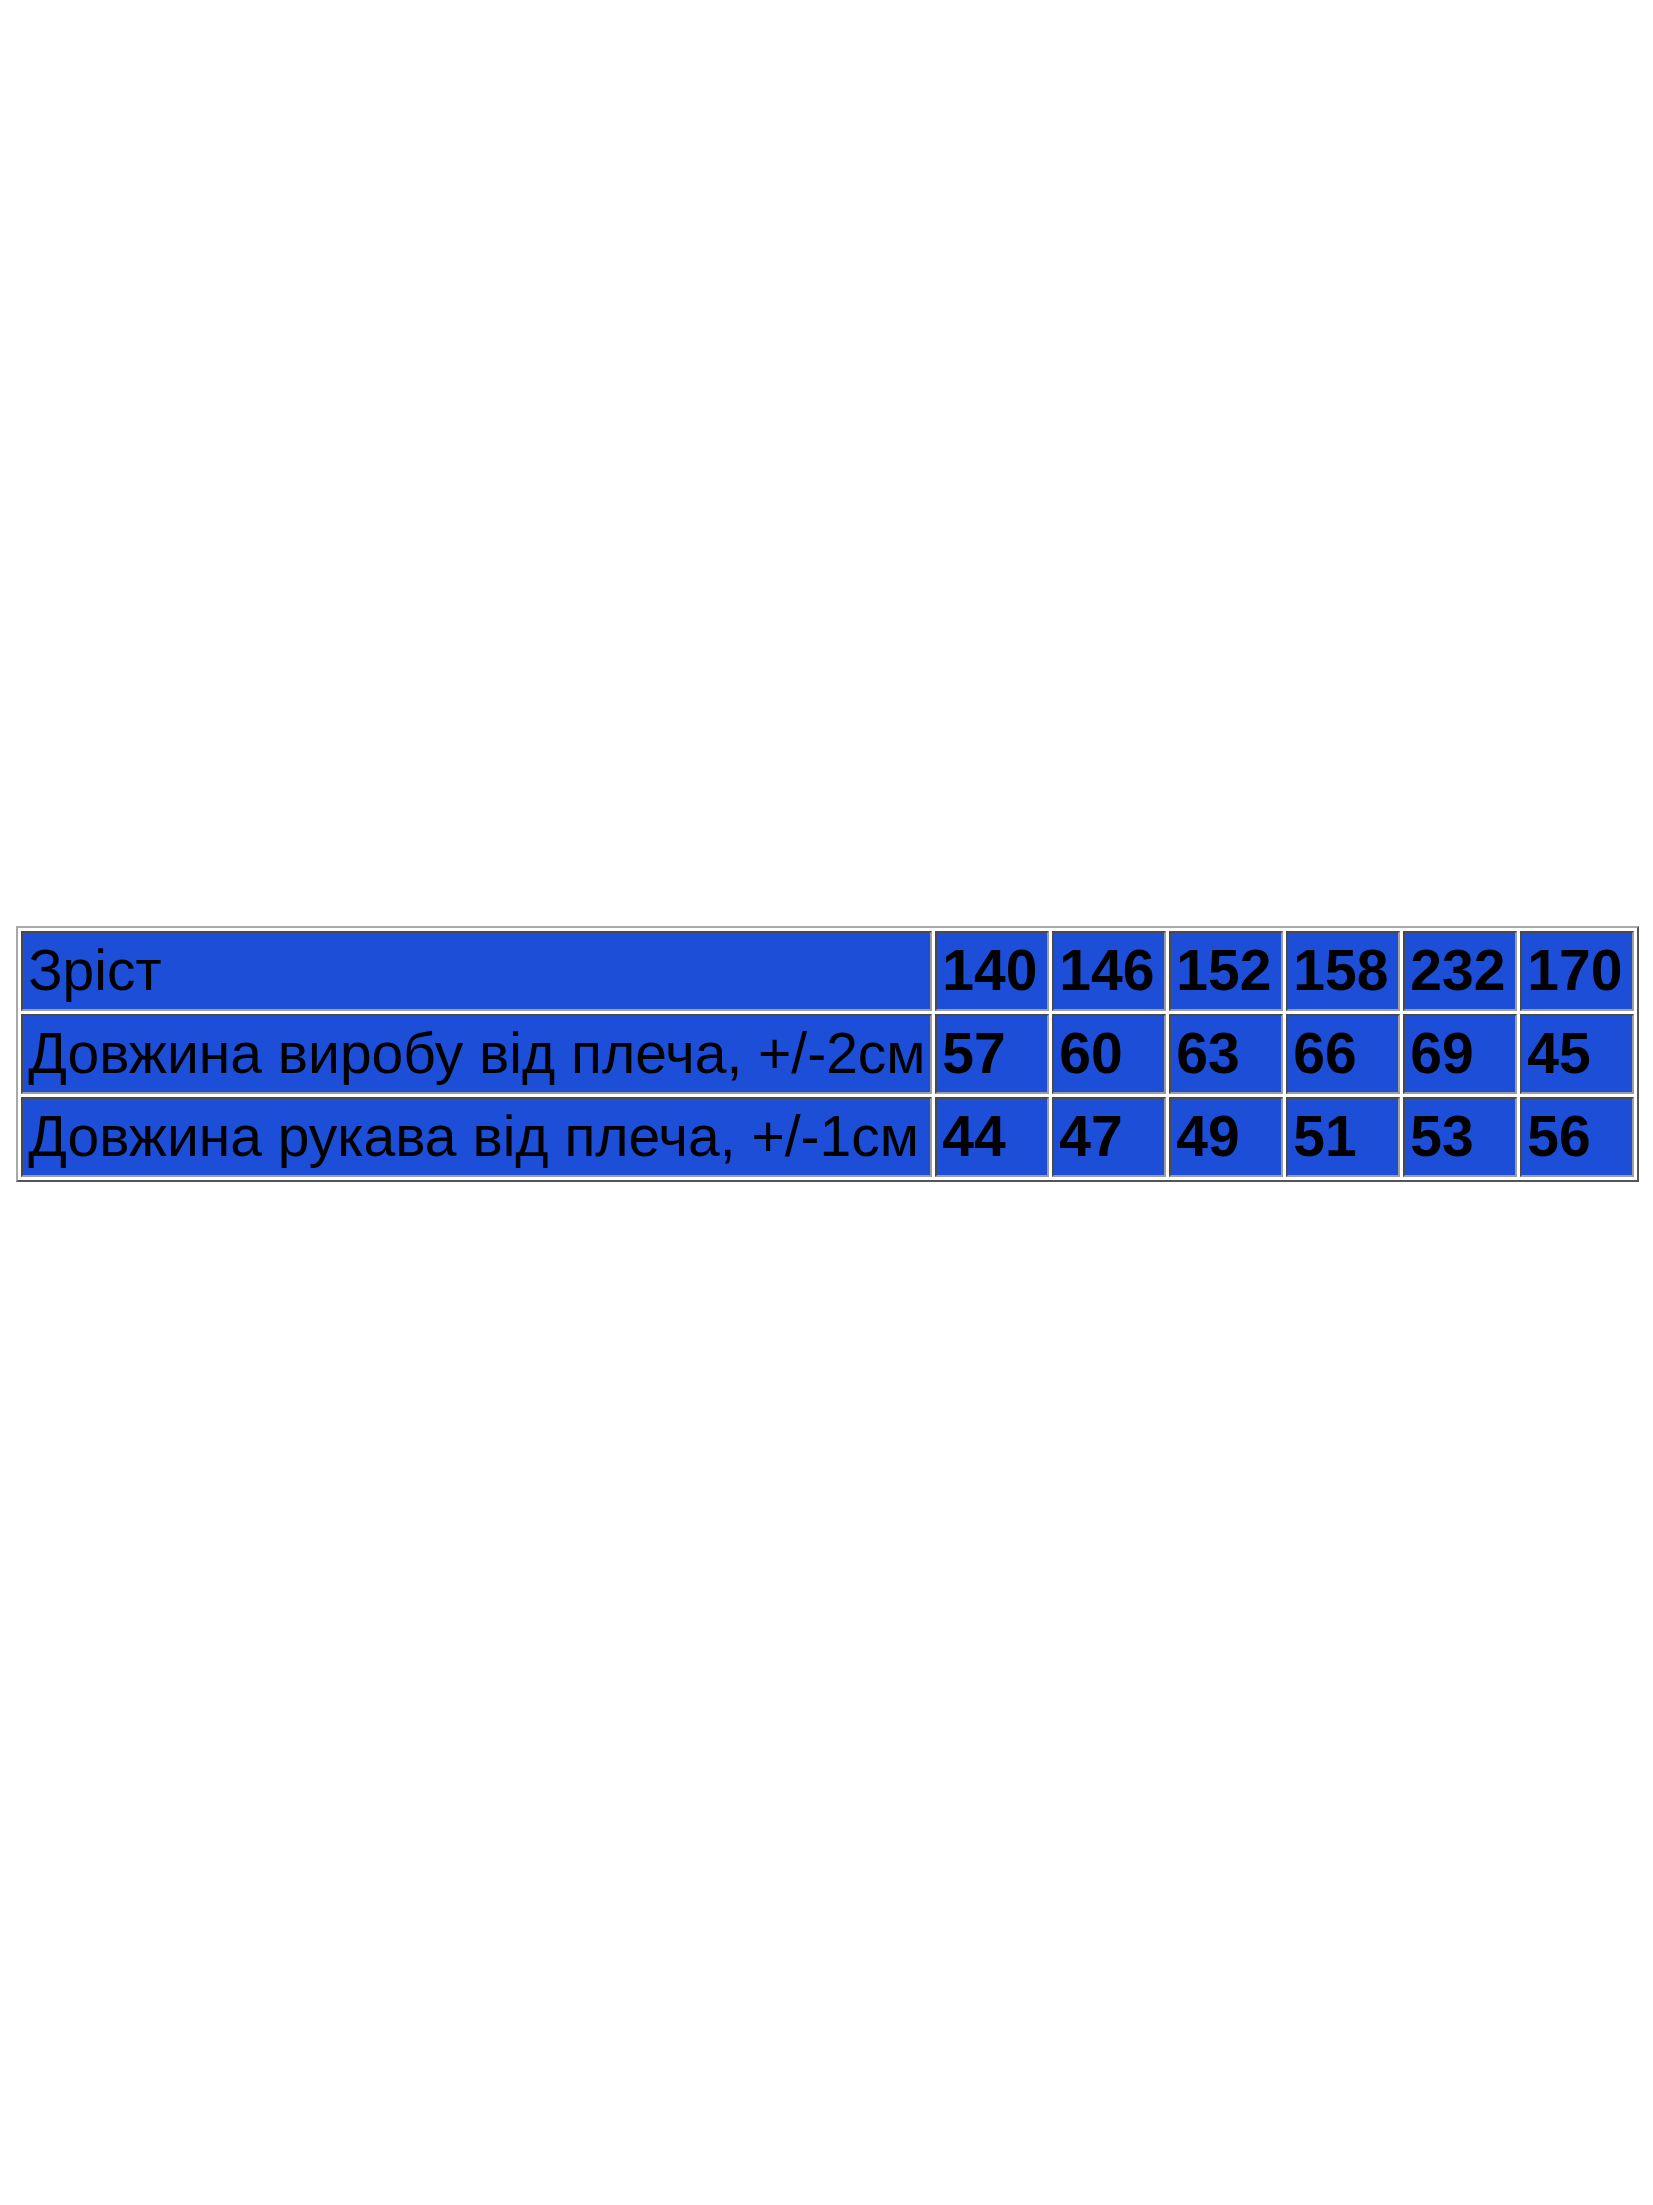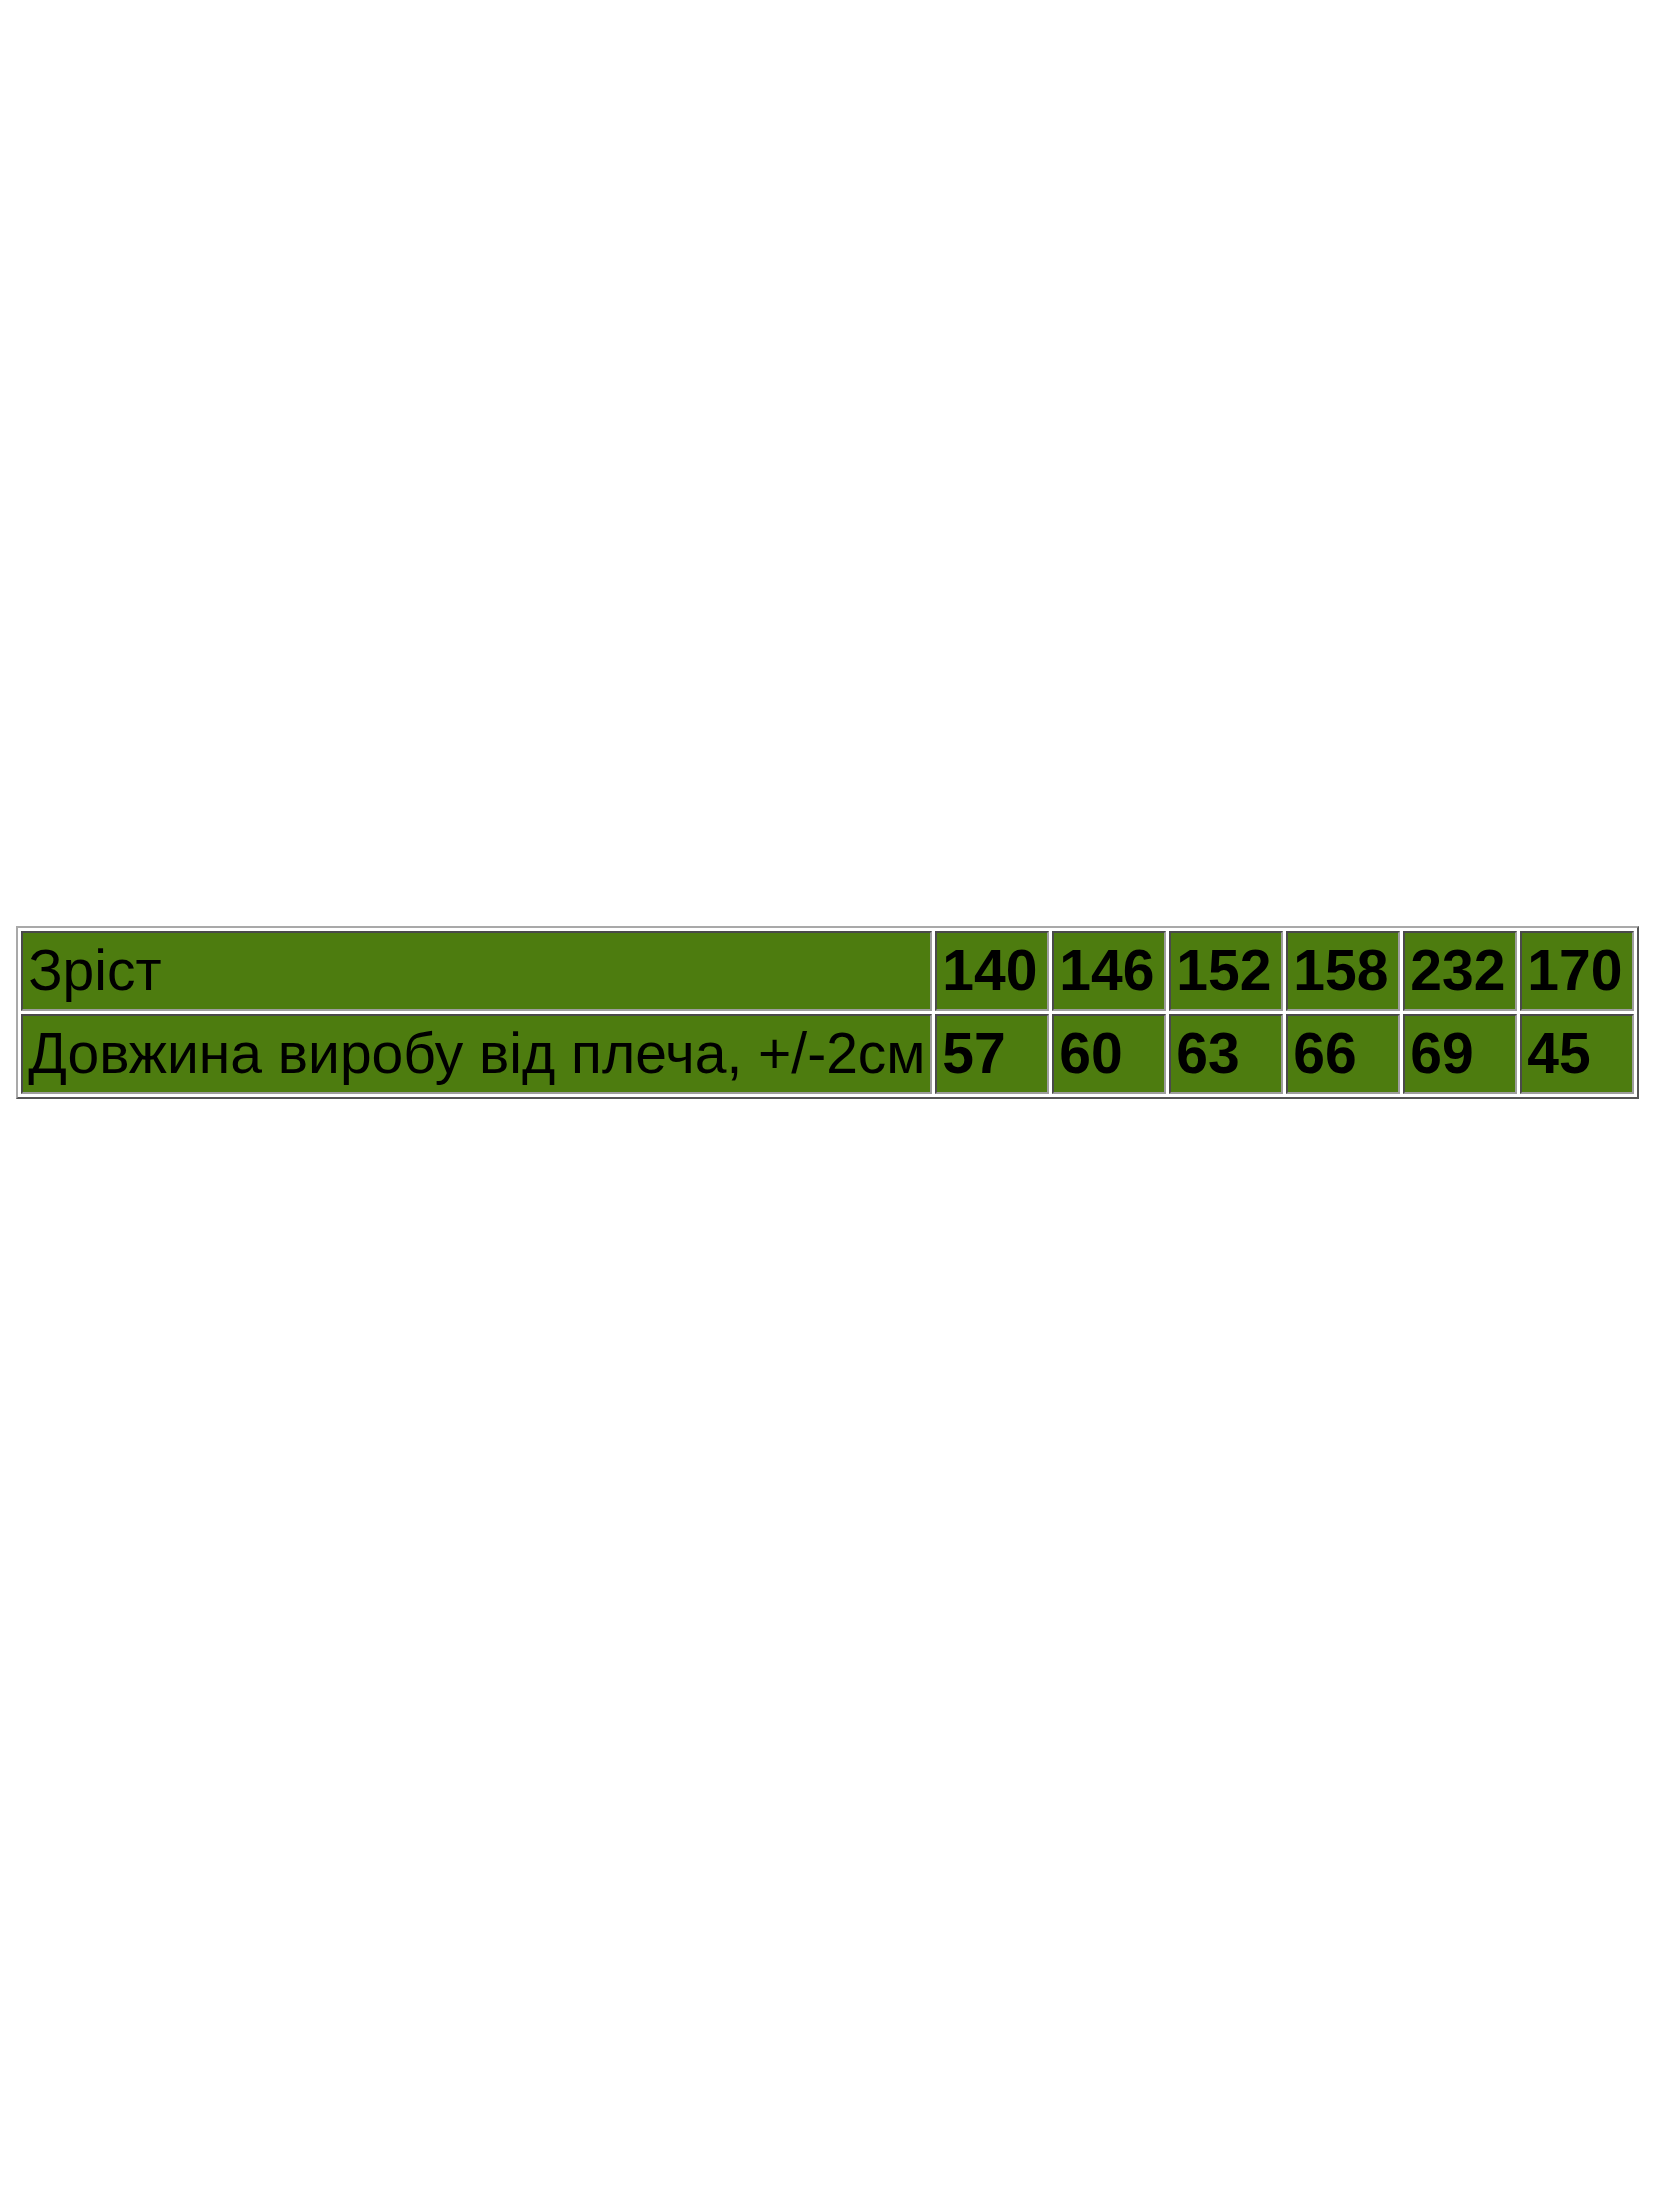--- a/index.html
+++ b/index.html
@@ -19,21 +19,21 @@
     top: 926px;
     border-collapse: separate;
     border-spacing: 3.3px;
     border: 2.5px outset #a9a9a9;
     background: #ffffff;
     table-layout: fixed;
   }
   table.size-table td {
     box-sizing: border-box;
     border: 2.5px inset #9e9e9e;
-    background: #4d7c0f;
+    background: #1d4ed8;
     color: #000000;
     font-size: 57px;
     line-height: 1.15;
     height: 80px;
     padding: 0 4.9px;
     text-align: left;
     vertical-align: middle;
     white-space: nowrap;
   }
   td.label-cell { width: 903px; }
@@ -55,15 +55,24 @@
     </tr>
     <tr>
       <td class="label-cell">Довжина виробу від плеча, +/-2см</td>
       <td class="num-cell">57</td>
       <td class="num-cell">60</td>
       <td class="num-cell">63</td>
       <td class="num-cell">66</td>
       <td class="num-cell">69</td>
       <td class="num-cell">45</td>
     </tr>
+    <tr>
+      <td class="label-cell">Довжина рукава від плеча, +/-1см</td>
+      <td class="num-cell">44</td>
+      <td class="num-cell">47</td>
+      <td class="num-cell">49</td>
+      <td class="num-cell">51</td>
+      <td class="num-cell">53</td>
+      <td class="num-cell">56</td>
+    </tr>
   </tbody>
 </table>
 
 
 </body></html>

